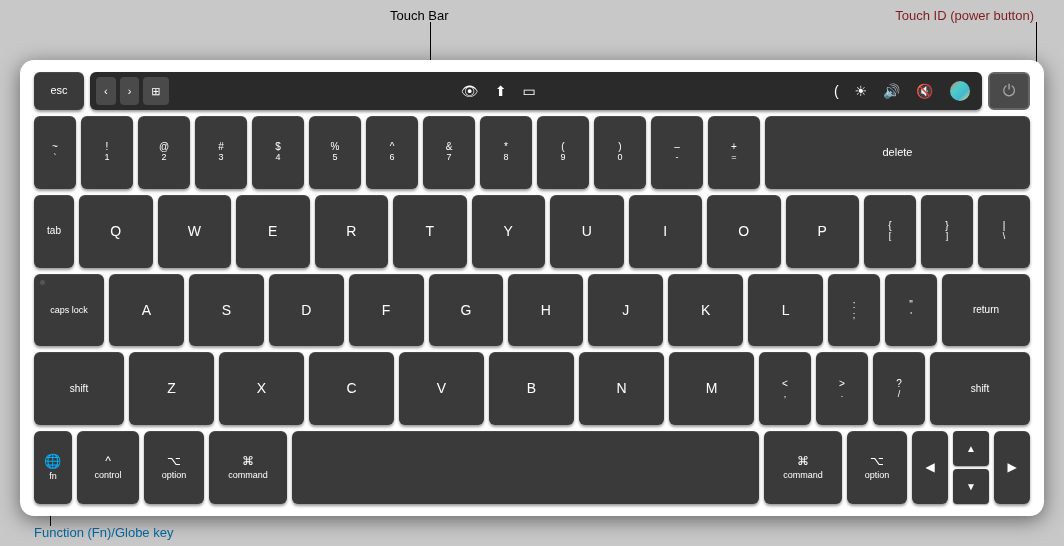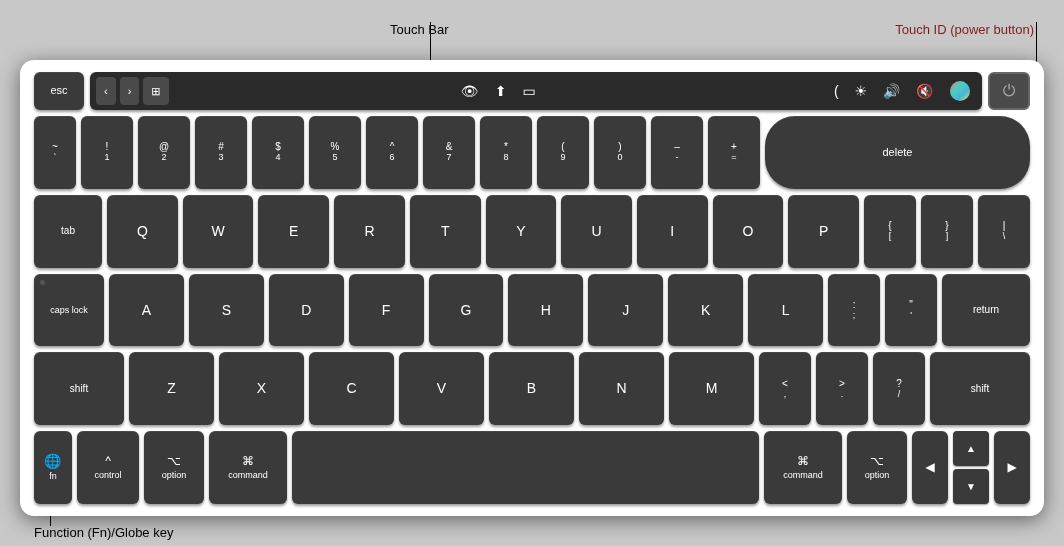--- a/index.html
+++ b/index.html
@@ -10,21 +10,20 @@
       font-family: -apple-system, BlinkMacSystemFont, 'SF Pro Text', sans-serif;
       overflow: hidden;
       position: relative;
     }
 
     .annotation {
       position: absolute;
       font-size: 13px;
       color: #000;
       white-space: nowrap;
-      margin-top: 14px;
     }
 
     .annotation-line {
       position: absolute;
       background: #000;
     }
 
     
     .keyboard {
       position: absolute;
@@ -146,31 +145,30 @@
       gap: 1px;
     }
 
     .key-num-sub span:first-child {
       font-size: 10px;
     }
 
     .key-delete {
       flex: 1;
       font-size: 10px;
-      border-radius: 30px;
     }
 
     .key-backtick {
       width: 42px;
       height: 100%;
     }
 
     
     .key-tab {
-      width: 68px;
+      width: 40px;
       height: 100%;
       font-size: 10px;
     }
 
     .key-letter {
       flex: 1;
       height: 100%;
       font-size: 14px;
     }
 
@@ -326,21 +324,21 @@
       font-weight: 400;
       color: #7f1d1d;
     }
 
     .label-fn-globe {
       position: absolute;
       bottom: 6px;
       left: 34px;
       font-size: 13px;
       font-weight: 400;
-      color: #000000;
+      color: #0369a1;
     }
 
     
     .line-touchbar {
       position: absolute;
       width: 1px;
       background: #000;
       top: 22px;
       left: 430px;
       height: 46px;

